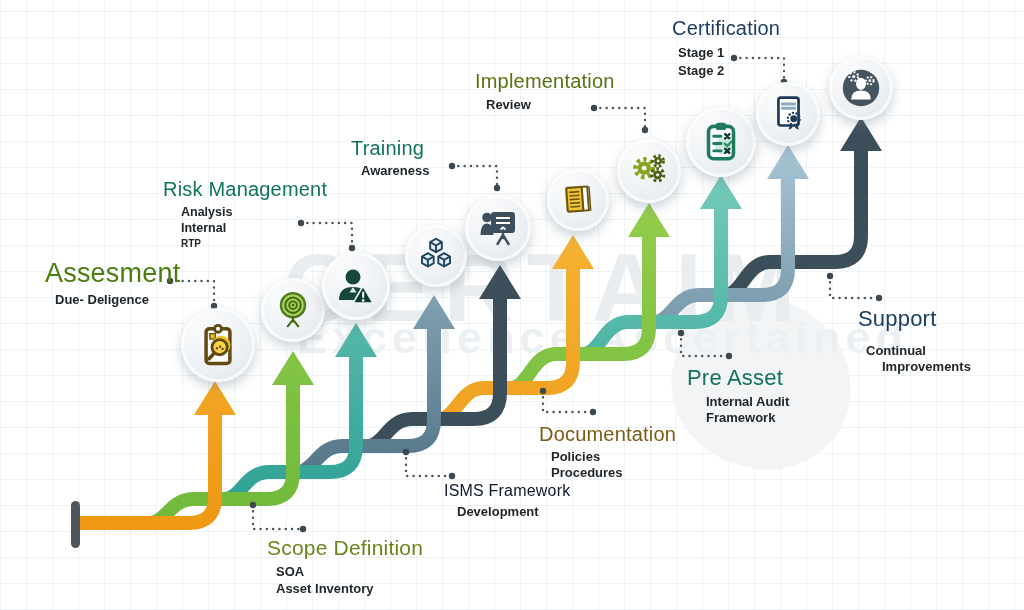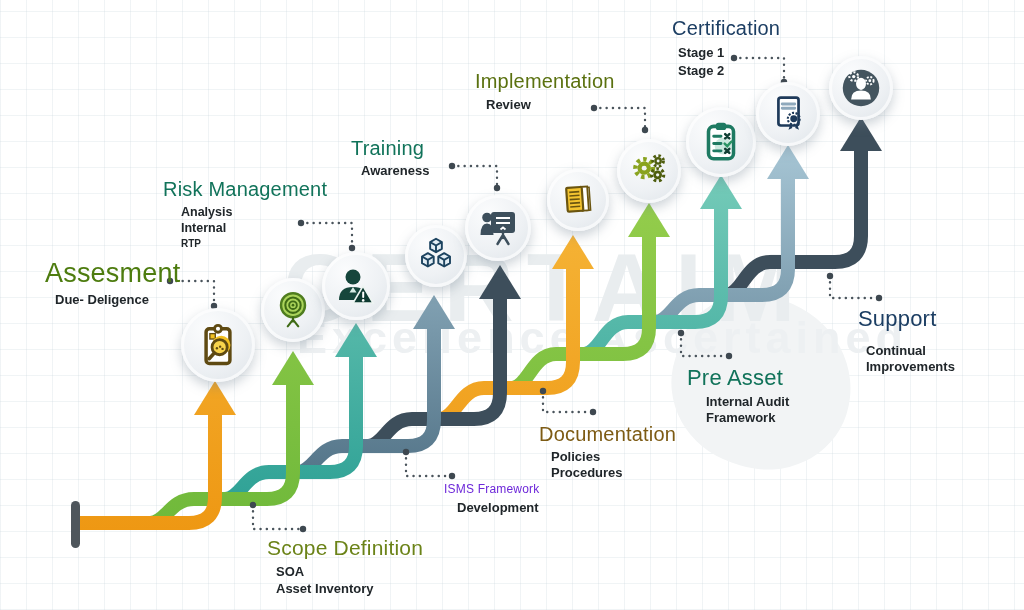--- a/index.html
+++ b/index.html
@@ -285,34 +285,34 @@
     <div class="step-sub" style="margin:0 0 0 6px;line-height:18px">Stage 2</div>
   </div>
 
   <div class="step-label" style="left:267px;top:536px">
     <div class="step-title" style="color:#6b8318;font-size:21px">Scope Definition</div>
     <div class="step-sub" style="margin:3px 0 0 9px;line-height:17px">SOA</div>
     <div class="step-sub" style="margin:0 0 0 9px;line-height:17px">Asset Inventory</div>
   </div>
 
   <div class="step-label" style="left:444px;top:482px">
-    <div class="step-title" style="color:#6d28d9;font-size:12px">ISMS Framework</div>
+    <div class="step-title" style="color:#0f172a;font-size:16px">ISMS Framework</div>
     <div class="step-sub" style="margin:4px 0 0 13px">Development</div>
   </div>
 
   <div class="step-label" style="left:539px;top:423px">
     <div class="step-title" style="color:#7d5b14;font-size:20px">Documentation</div>
     <div class="step-sub" style="margin:3px 0 0 12px;line-height:16px">Policies</div>
     <div class="step-sub" style="margin:0 0 0 12px;line-height:16px">Procedures</div>
   </div>
 
   <div class="step-label" style="left:687px;top:365px">
     <div class="step-title" style="color:#11735a;font-size:22px">Pre Asset</div>
     <div class="step-sub" style="margin:3px 0 0 19px;line-height:16px">Internal Audit</div>
     <div class="step-sub" style="margin:0 0 0 19px;line-height:16px">Framework</div>
   </div>
 
   <div class="step-label" style="left:858px;top:306px">
     <div class="step-title" style="color:#1c3e63;font-size:22px">Support</div>
     <div class="step-sub" style="margin:11px 0 0 8px;line-height:16px">Continual</div>
-    <div class="step-sub" style="margin:0 0 0 8px;line-height:16px">Improvements</div>
+    <div class="step-sub" style="margin:0 0 0 24px;line-height:16px">Improvements</div>
   </div>
 </div>
 
 </body></html>

